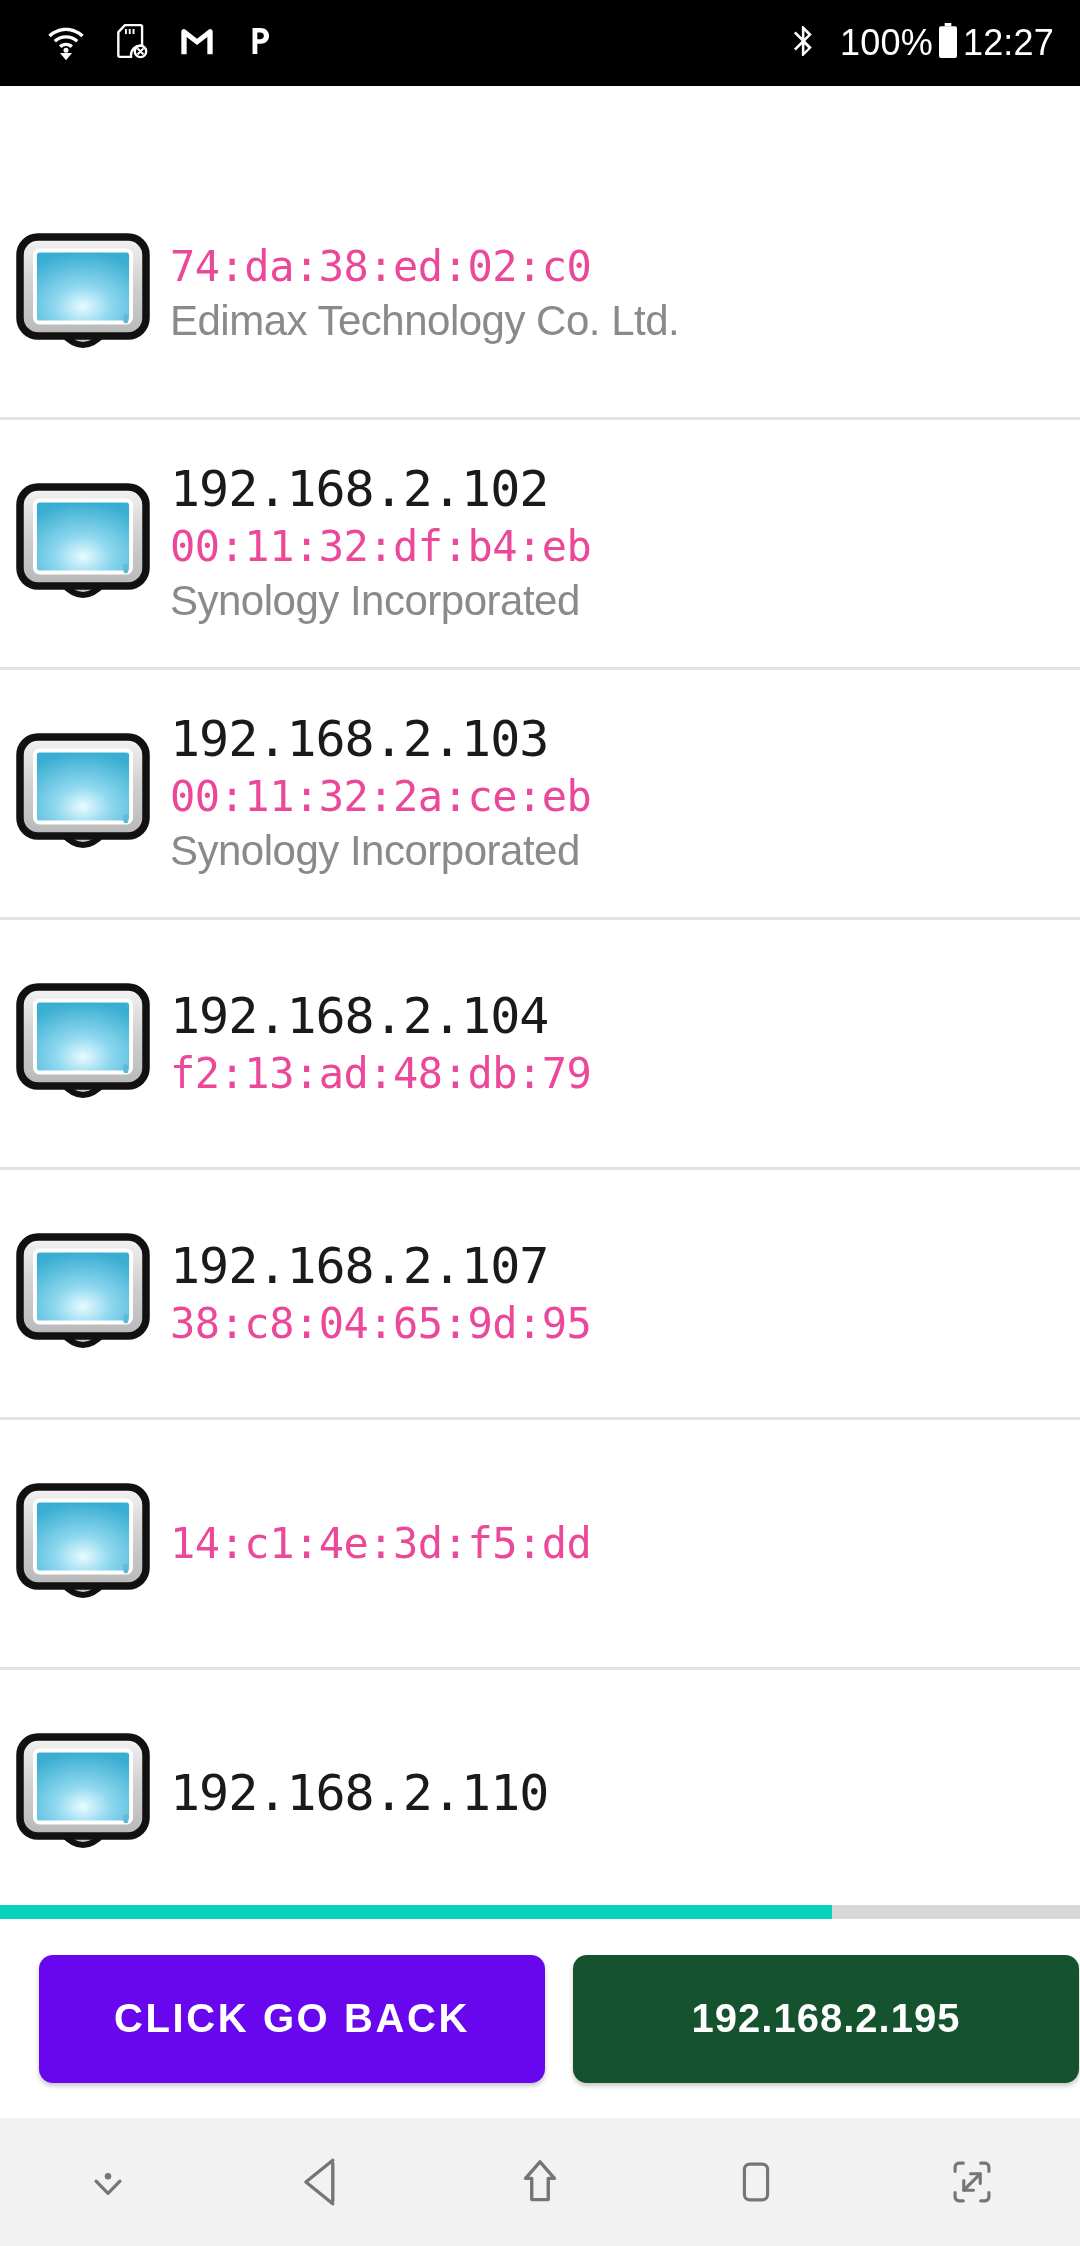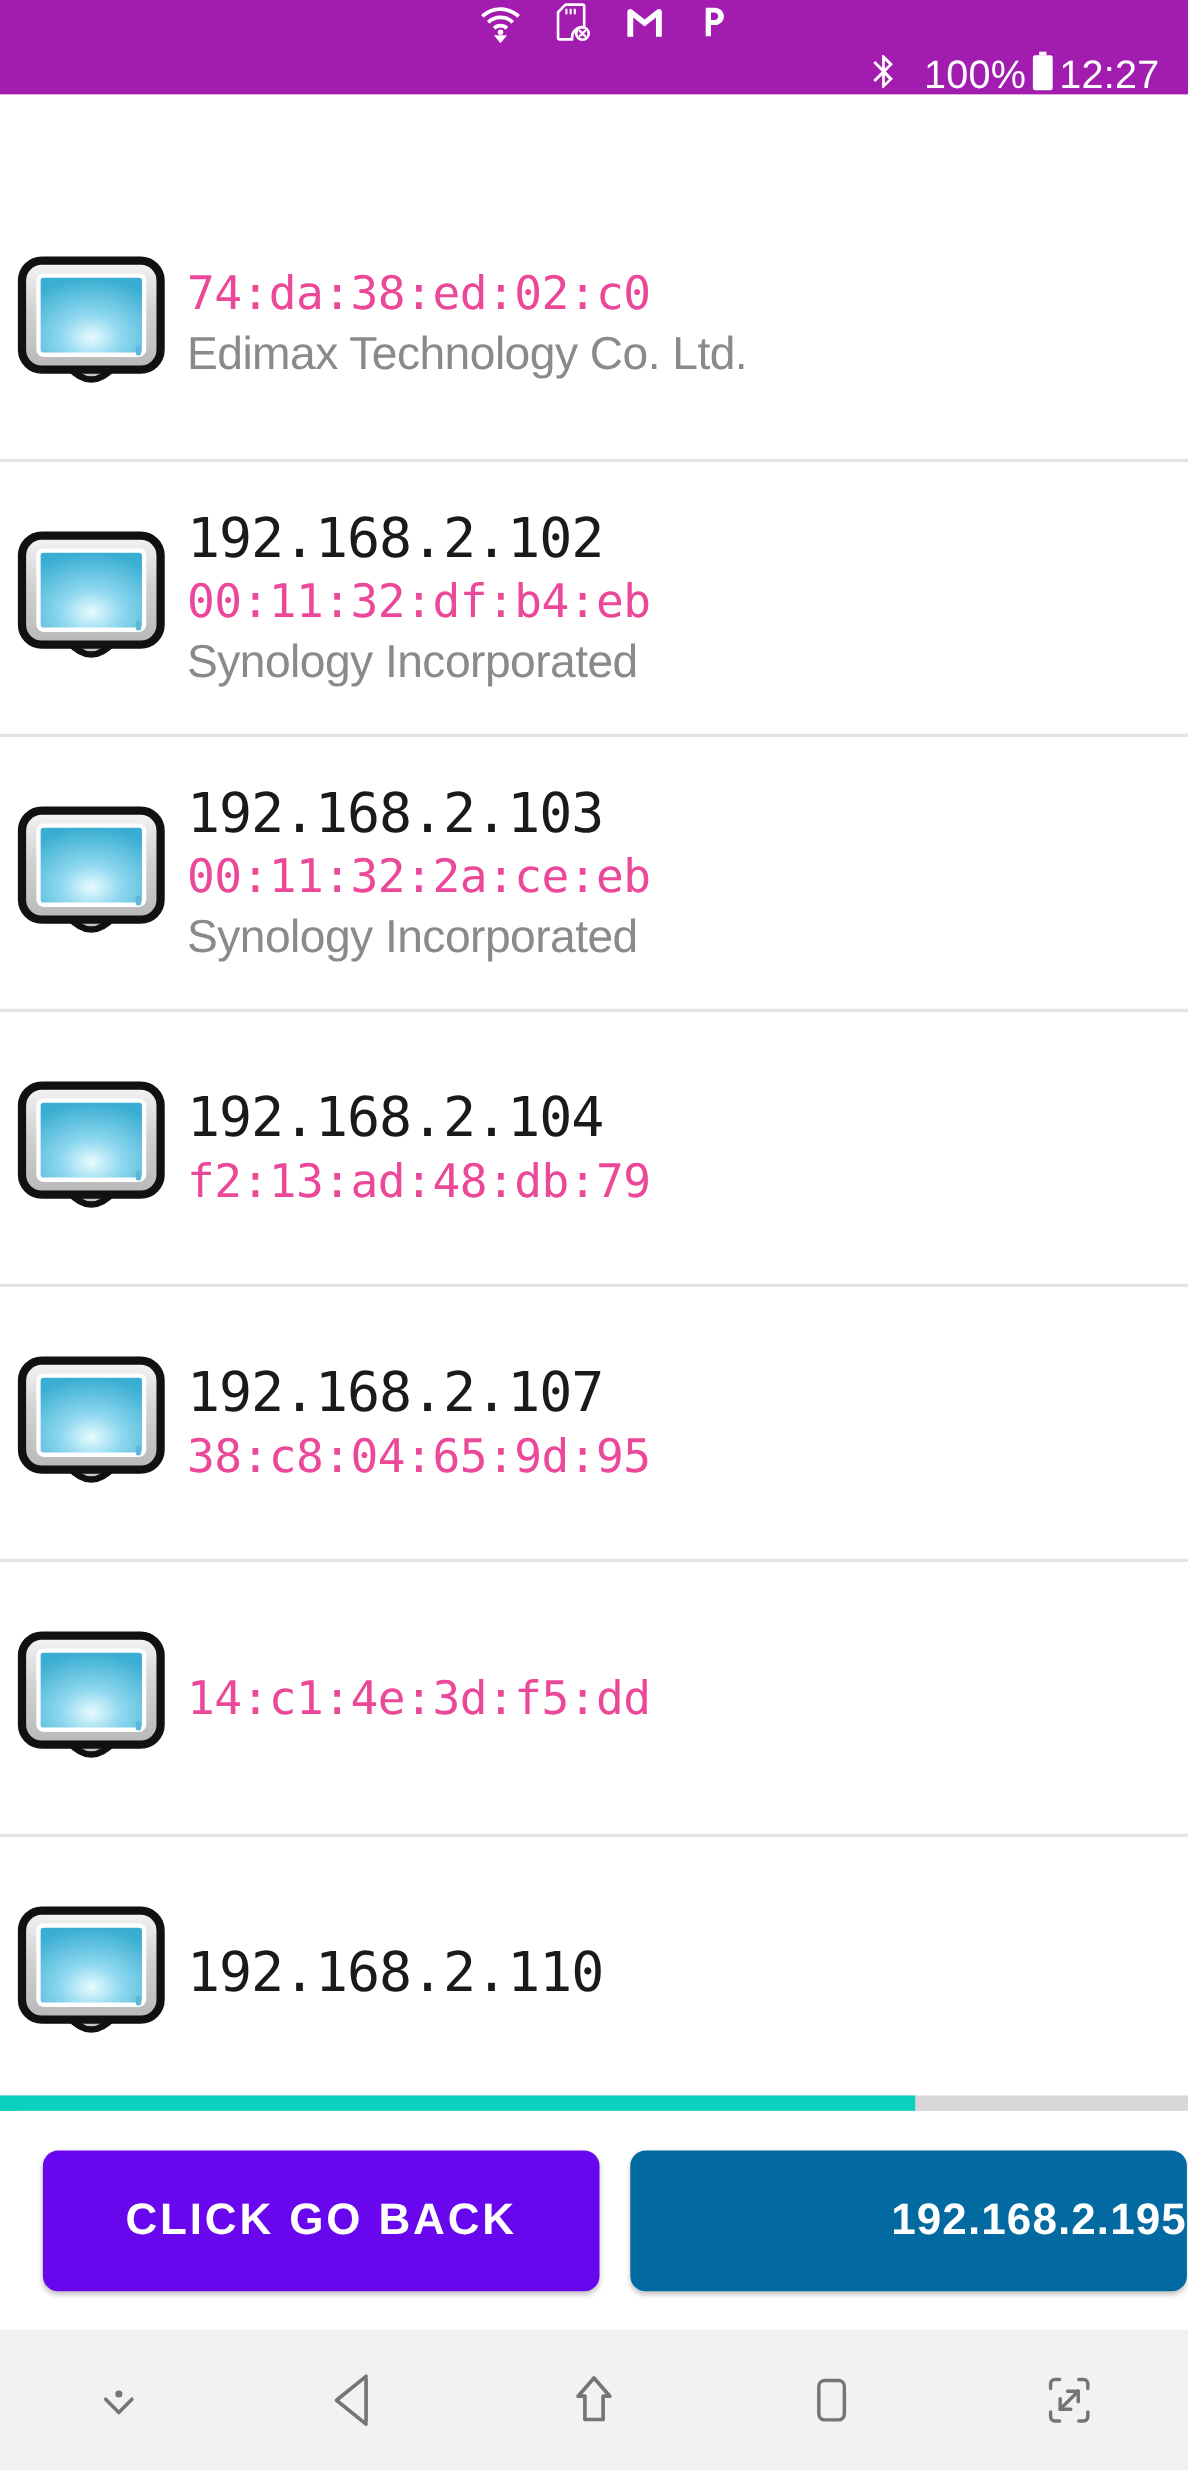--- a/index.html
+++ b/index.html
@@ -89,21 +89,21 @@
     background:#F2F2F2; display:flex; align-items:center;
   }
   .nav-btn{
     flex:1; height:128px; display:flex; align-items:center; justify-content:center;
     cursor:pointer;
   }
 </style>
 </head>
 <body>
 
-<div id="statusbar" style="background: #a21caf; flex-direction: column;">
+<div id="statusbar" style="background: #000000;">
   <div class="left">
 
     <span class="sb-icon">
       <svg width="40" height="40" viewBox="0 0 24 24">
         <path d="M12 4C7.9 4 4.2 5.6 1.4 8.2l1.4 1.5C5.3 7.4 8.5 6 12 6s6.7 1.4 9.2 3.7l1.4-1.5C19.8 5.6 16.1 4 12 4z" fill="#fff"></path>
         <path d="M12 8.5c-2.9 0-5.5 1.1-7.4 2.9l1.4 1.5C7.5 11.4 9.6 10.5 12 10.5s4.5.9 6 2.4l1.4-1.5c-1.9-1.8-4.5-2.9-7.4-2.9z" fill="#fff"></path>
         <path d="M12 13c-1.6 0-3.1.6-4.2 1.7l1.5 1.5c.7-.7 1.7-1.2 2.7-1.2s2 .5 2.7 1.2l1.5-1.5C15.1 13.6 13.6 13 12 13z" fill="#fff"></path>
         <circle cx="12" cy="17.6" r="1.5" fill="#fff"></circle>
         <path d="M8.4 19.2h7.2L12 23.6z" fill="#fff"></path>
       </svg>
@@ -368,21 +368,21 @@
 </div>
 
 <div id="progress" style="background: rgb(216, 216, 216);">
   <div class="fill" style="width: 77%; background: rgb(9, 209, 190);"></div>
 </div>
 
 <div id="buttonbar">
   <button class="btn" style="background: rgb(104, 7, 238);">
     <span class="btn-label">CLICK GO BACK</span>
   </button>
-  <button class="btn" style="background: #0369a1; justify-content: flex-end;">
+  <button class="btn" style="background: #14532d;">
     <span class="btn-label plain">192.168.2.195</span>
   </button>
 </div>
 
 <div id="navbar" style="background: rgb(242, 242, 242);">
 
   <div class="nav-btn">
     <svg width="52" height="52" viewBox="0 0 24 24">
       <circle cx="12" cy="9.4" r="1.5" fill="#757575"></circle>
       <path d="M6.5 11.6L12 17.2l5.5-5.6" fill="none" stroke="#757575" stroke-width="1.5" stroke-linecap="round" stroke-linejoin="round"></path>

